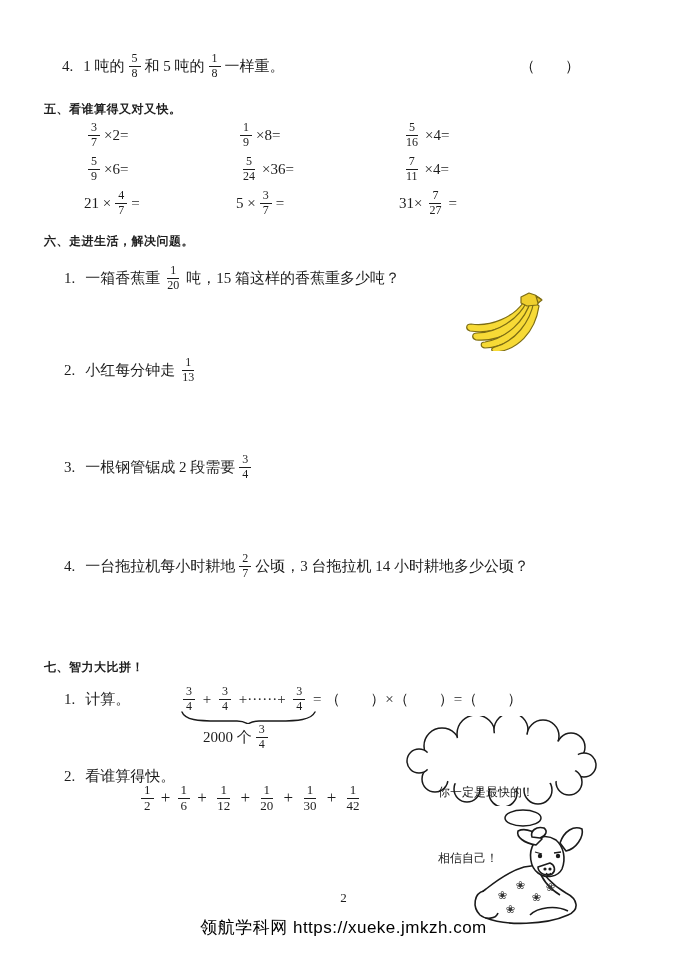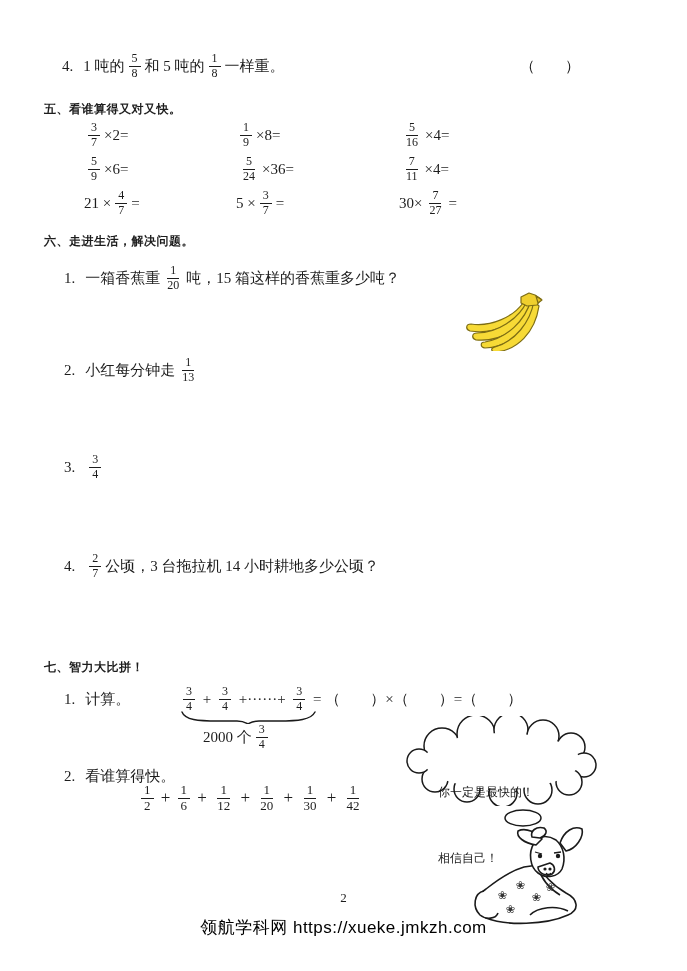--- a/index.html
+++ b/index.html
@@ -55,21 +55,21 @@
   <div class="abs sec-title" style="left:44px;top:101px;">五、看谁算得又对又快。</div>
   <div class="abs calc-grid" style="left:84px;top:118px;width:560px;">
     <div class="cell"><span class="frac"><span class="num">3</span><span class="den">7</span></span><span class="seg">×2=</span></div>
     <div class="cell"><span class="frac"><span class="num">1</span><span class="den">9</span></span><span class="seg">×8=</span></div>
     <div class="cell"><span class="frac"><span class="num">5</span><span class="den">16</span></span><span class="seg">×4=</span></div>
     <div class="cell"><span class="frac"><span class="num">5</span><span class="den">9</span></span><span class="seg">×6=</span></div>
     <div class="cell"><span class="frac"><span class="num">5</span><span class="den">24</span></span><span class="seg">×36=</span></div>
     <div class="cell"><span class="frac"><span class="num">7</span><span class="den">11</span></span><span class="seg">×4=</span></div>
     <div class="cell"><span class="seg">21 ×</span><span class="frac"><span class="num">4</span><span class="den">7</span></span><span class="seg">=</span></div>
     <div class="cell"><span class="seg">5 ×</span><span class="frac"><span class="num">3</span><span class="den">7</span></span><span class="seg">=</span></div>
-    <div class="cell"><span class="seg">30×</span><span class="frac"><span class="num">7</span><span class="den">27</span></span><span class="seg">=</span></div>
+    <div class="cell"><span class="seg">31×</span><span class="frac"><span class="num">7</span><span class="den">27</span></span><span class="seg">=</span></div>
   </div>
 
   <div class="abs sec-title" style="left:44px;top:233px;">六、走进生活，解决问题。</div>
 
   <div class="abs line" style="left:64px;top:263px;">
     <span class="no">1.</span>
     <span class="line"><span class="seg">一箱香蕉重</span><span class="frac"><span class="num">1</span><span class="den">20</span></span><span class="seg">吨，15 箱这样的香蕉重多少吨？</span></span>
   </div>
 
   <div class="abs" style="left:463px;top:291px;">
@@ -85,26 +85,26 @@
     </svg>
   </div>
 
   <div class="abs line" style="left:64px;top:355px;">
     <span class="no">2.</span>
     <span class="line"><span class="seg">小红每分钟走</span><span class="frac"><span class="num">1</span><span class="den">13</span></span></span>
   </div>
 
   <div class="abs line" style="left:64px;top:452px;">
     <span class="no">3.</span>
-    <span class="line"><span class="frac"><span class="num">3</span><span class="den">4</span></span></span>
+    <span class="line"><span class="seg">一根钢管锯成 2 段需要</span><span class="frac"><span class="num">3</span><span class="den">4</span></span></span>
   </div>
 
   <div class="abs line" style="left:64px;top:551px;">
     <span class="no">4.</span>
-    <span class="line"><span class="frac"><span class="num">2</span><span class="den">7</span></span><span class="seg">公顷，3 台拖拉机 14 小时耕地多少公顷？</span></span>
+    <span class="line"><span class="seg">一台拖拉机每小时耕地</span><span class="frac"><span class="num">2</span><span class="den">7</span></span><span class="seg">公顷，3 台拖拉机 14 小时耕地多少公顷？</span></span>
   </div>
 
   <div class="abs sec-title" style="left:44px;top:659px;">七、智力大比拼！</div>
 
   <div class="abs line" style="left:64px;top:684px;">
     <span class="no">1.</span>
     <span>计算。</span>
   </div>
   <div class="abs line" style="left:179px;top:684px;"><span class="frac"><span class="num">3</span><span class="den">4</span></span><span class="seg"> + </span><span class="frac"><span class="num">3</span><span class="den">4</span></span><span class="seg"> +······+ </span><span class="frac"><span class="num">3</span><span class="den">4</span></span><span class="seg"> = （　　）×（　　）=（　　）</span></div>
 

